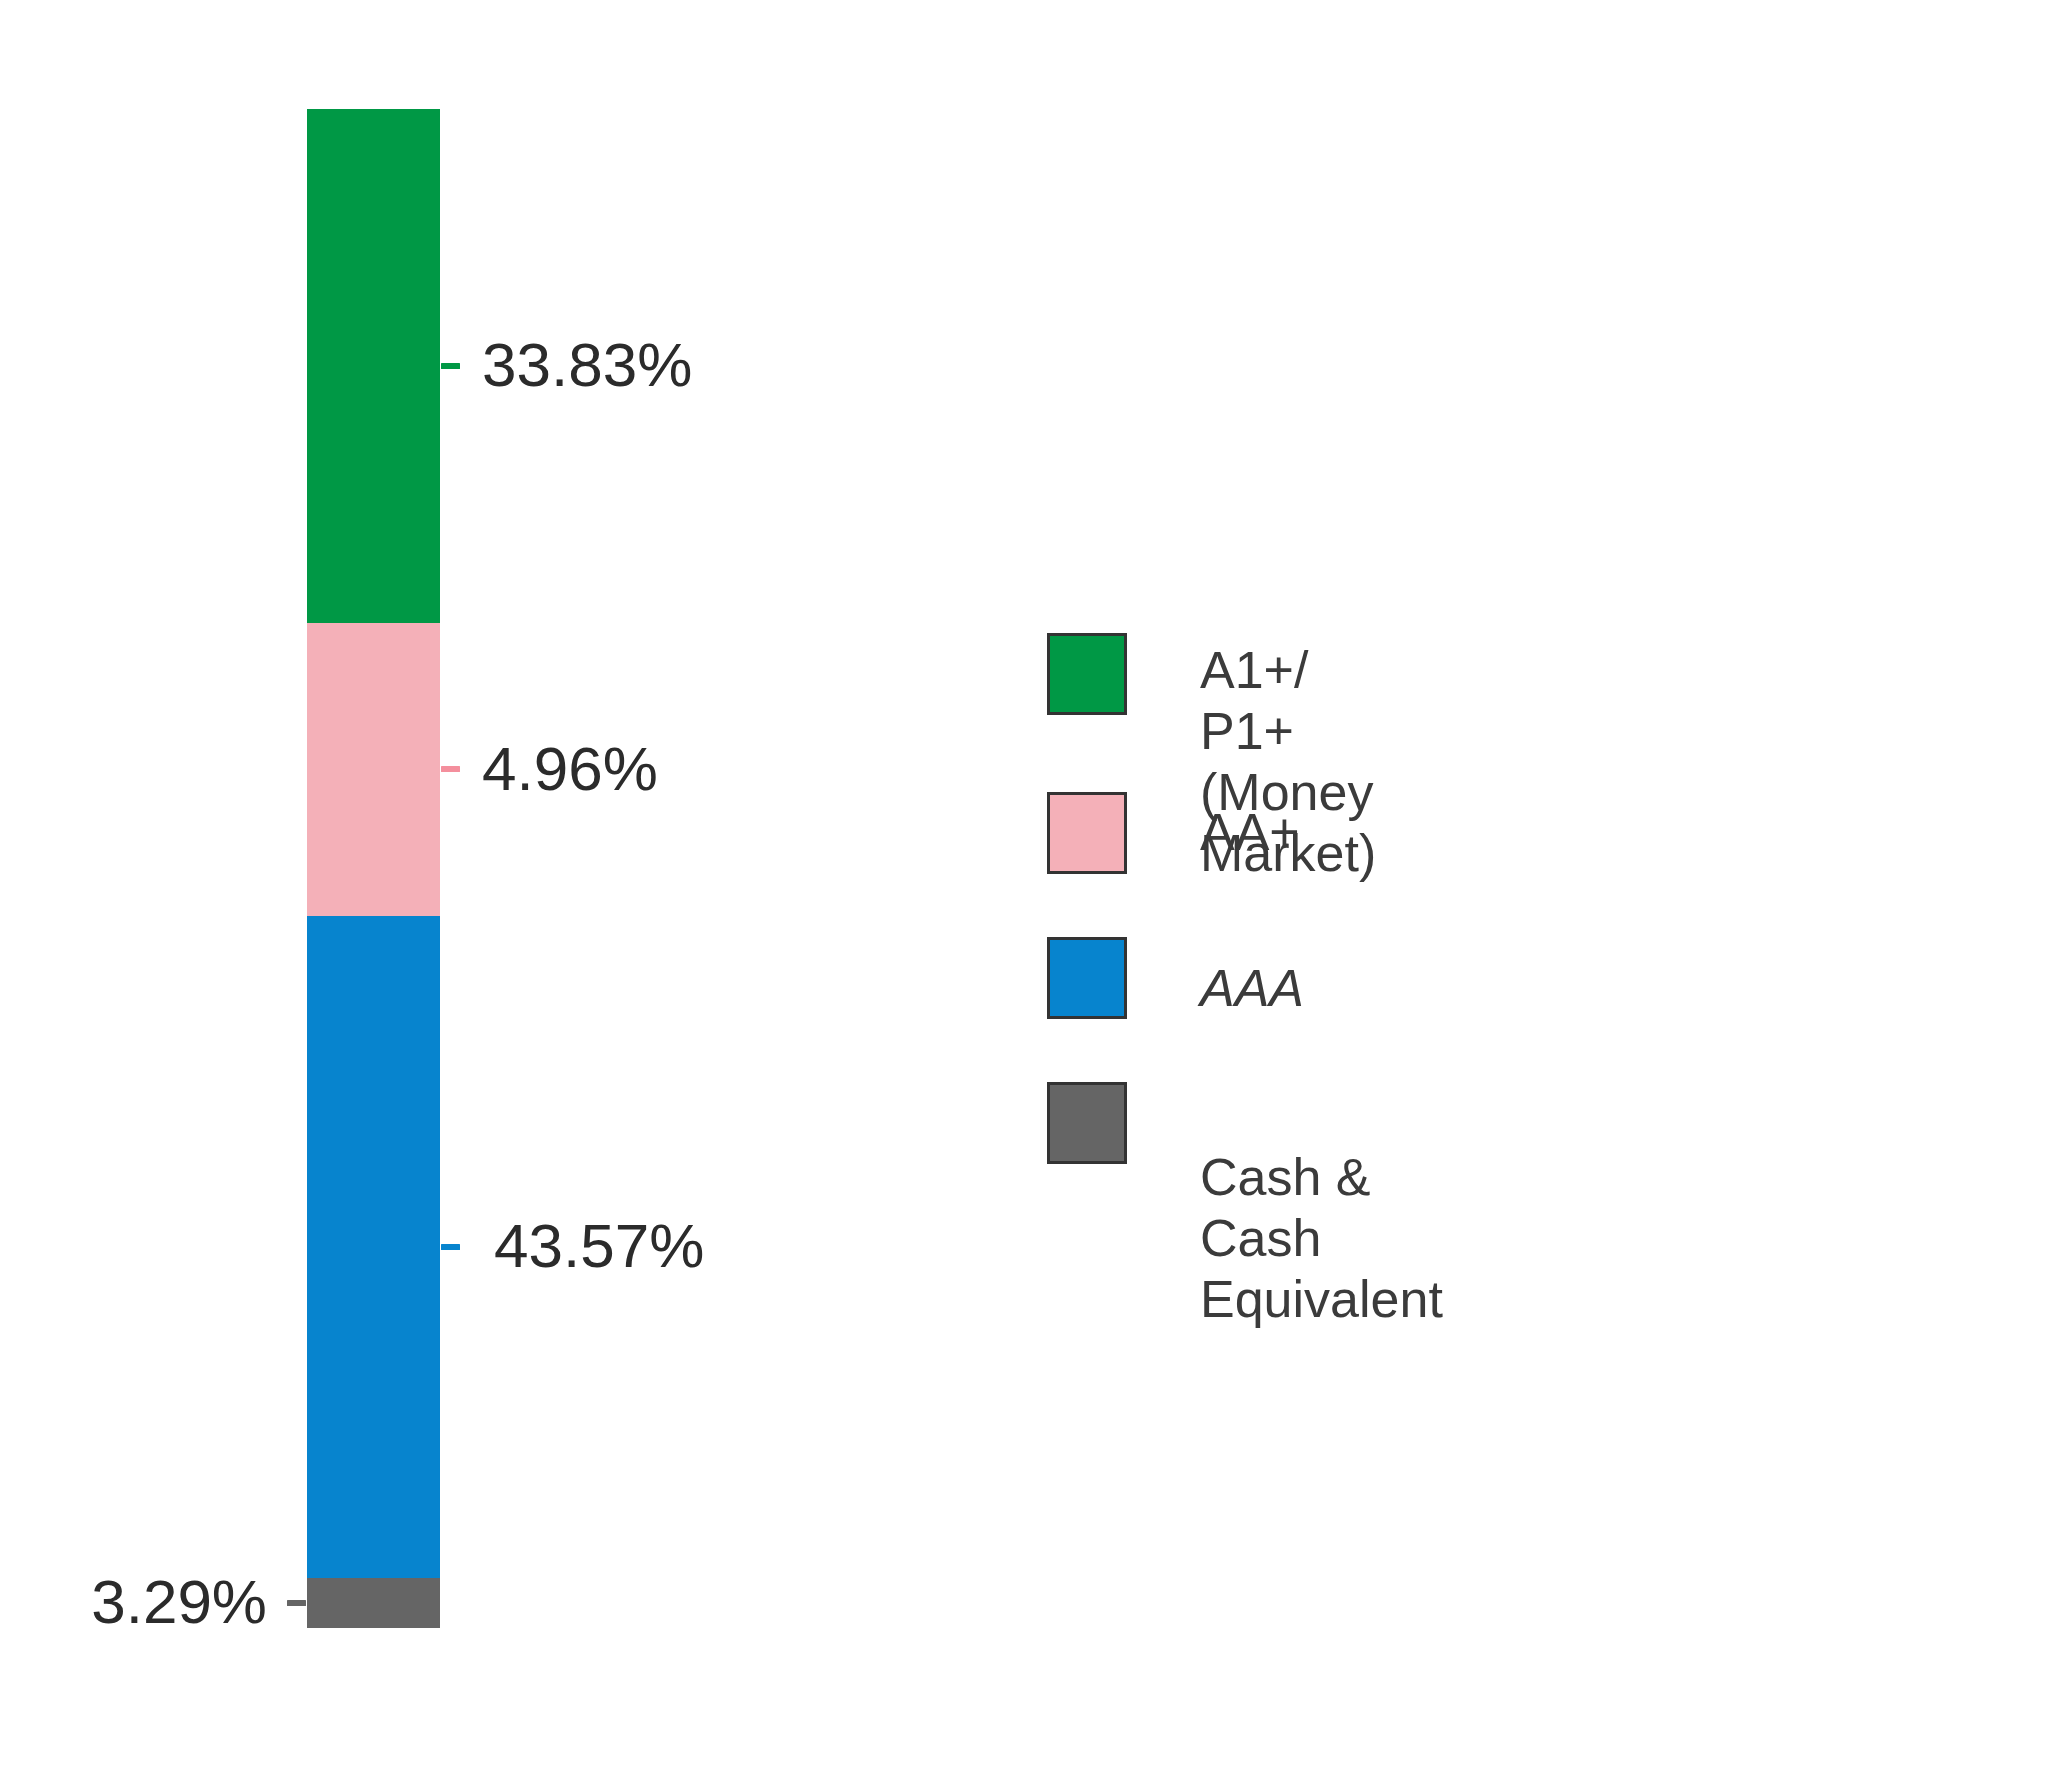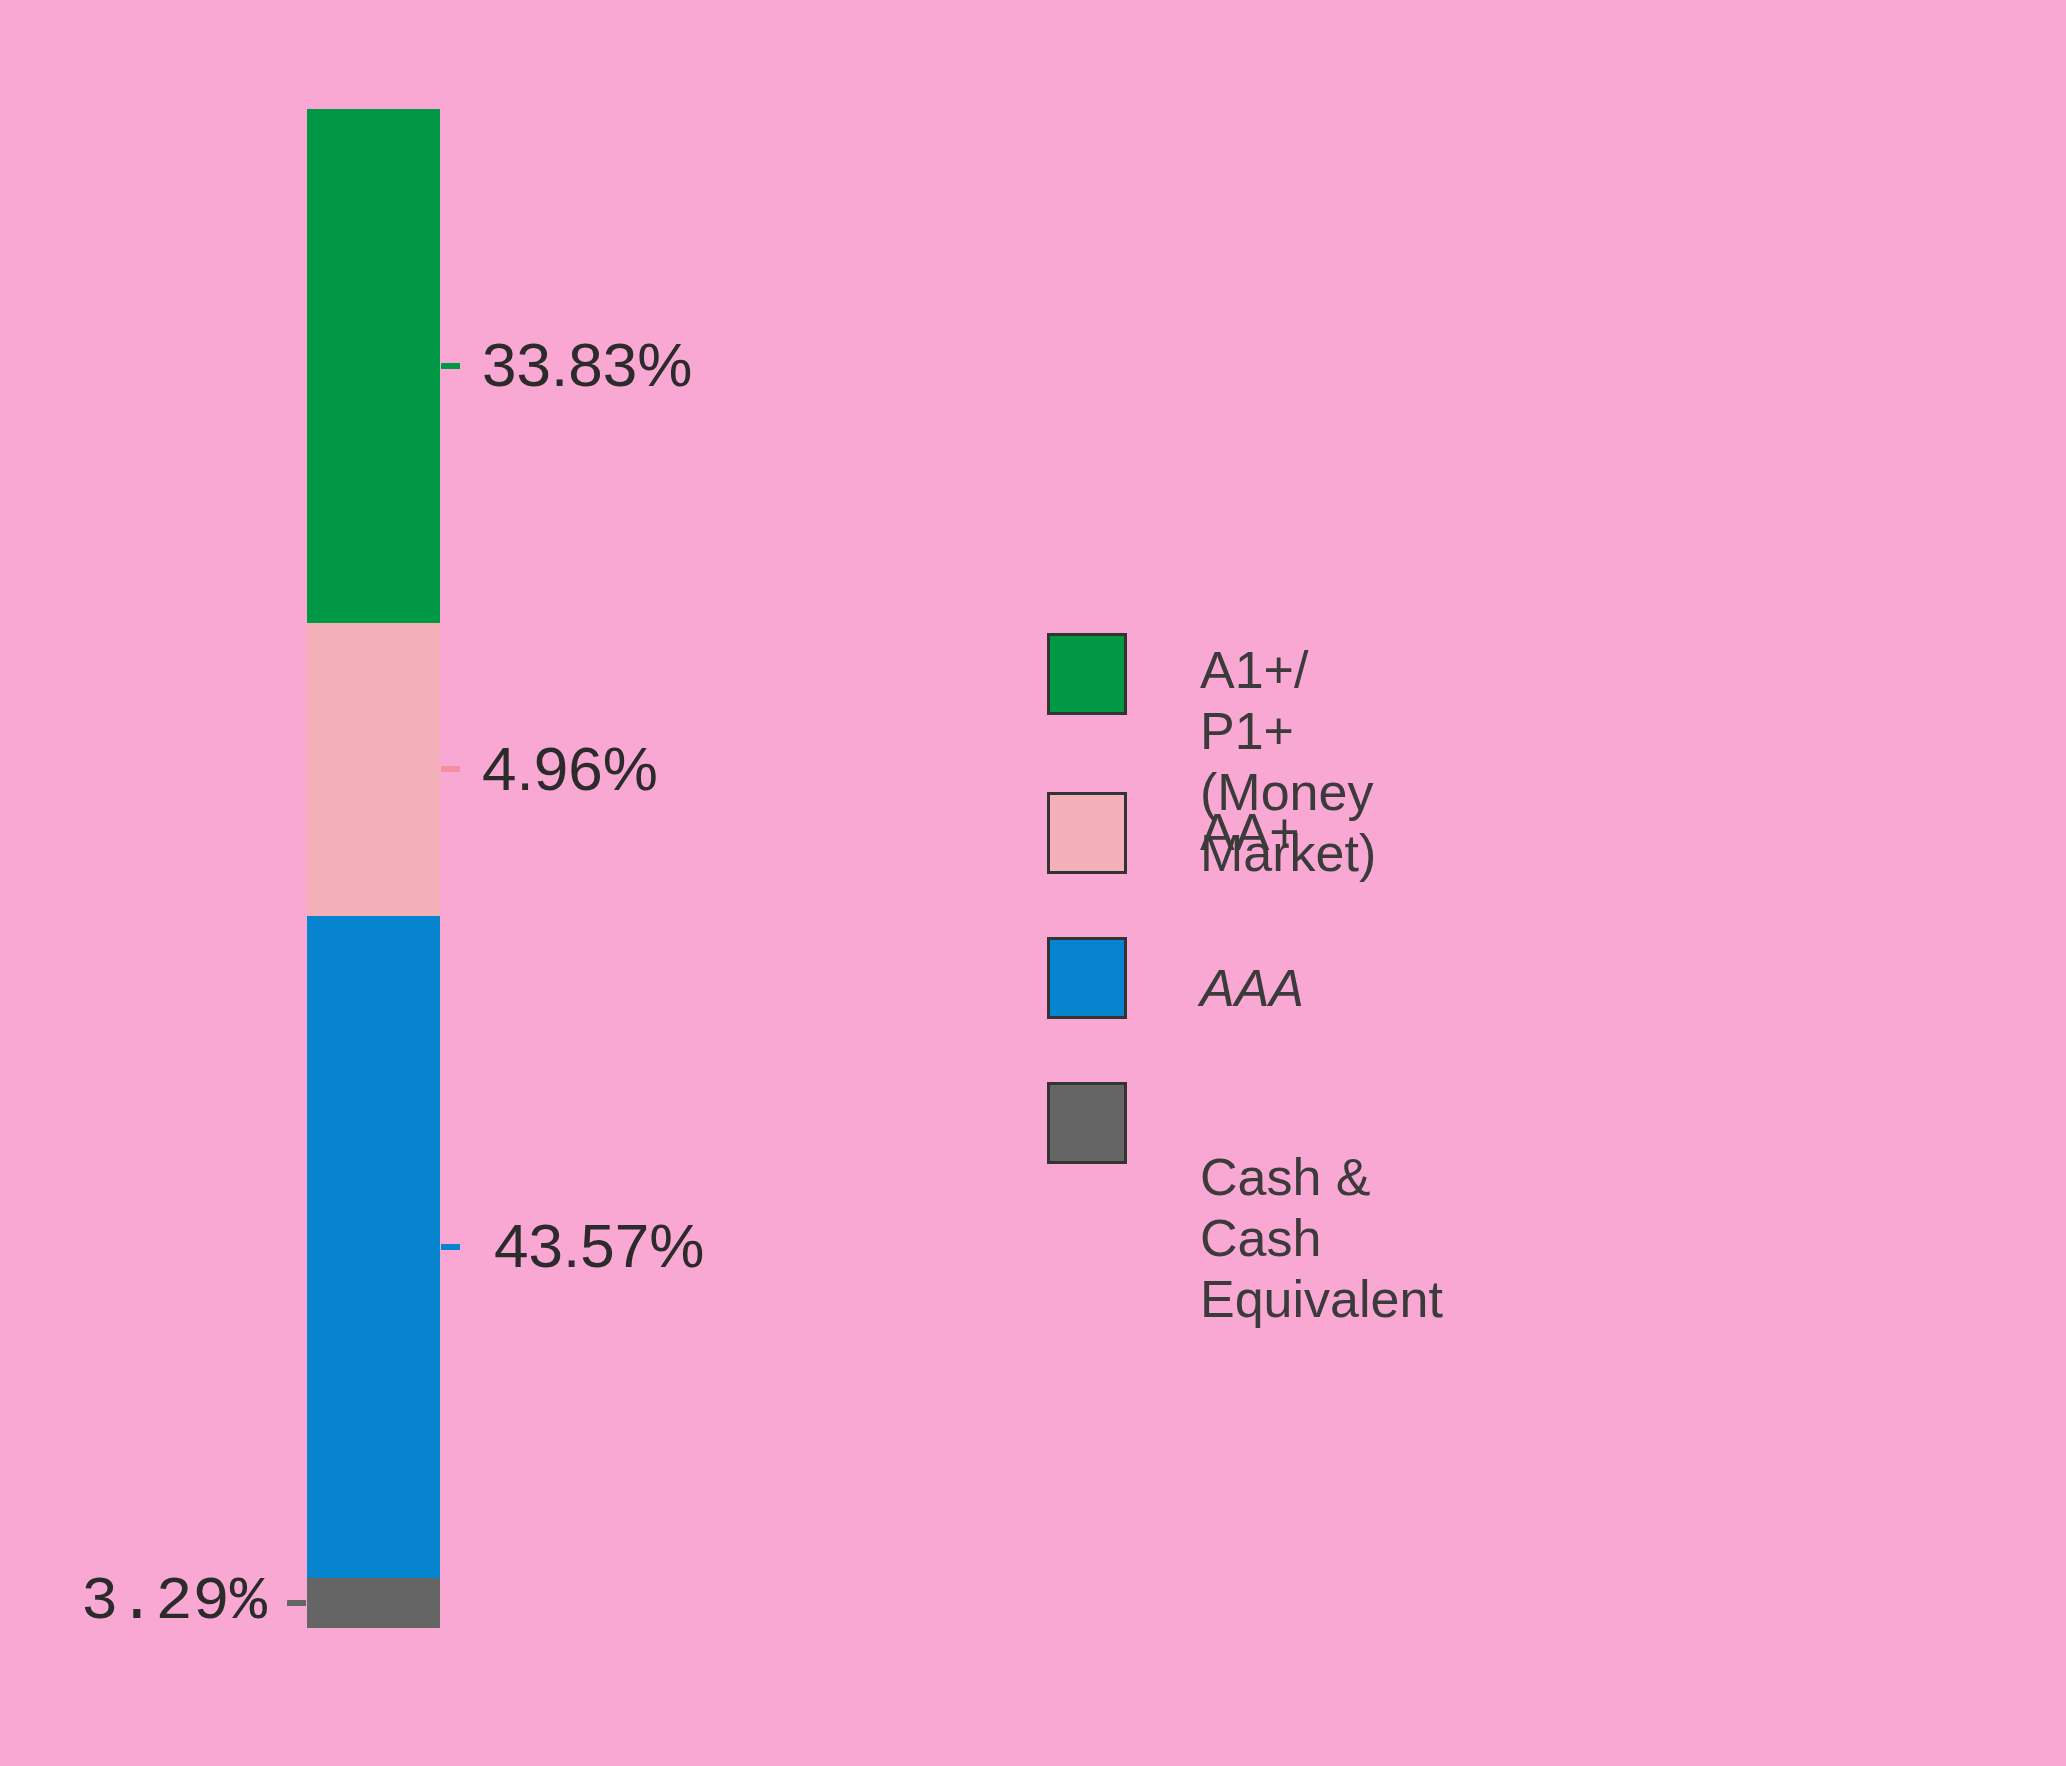--- a/index.html
+++ b/index.html
@@ -11,21 +11,21 @@
     width: 2066px;
     height: 1766px;
     position: relative;
     overflow: hidden;
     font-family: "Liberation Sans", sans-serif;
   }
 
   #chart-root {
     position: absolute;
     inset: 0;
-    background: #f9a8d4;
+    background: #ffffff;
   }
 
   
   #bar-column {
     position: absolute;
     left: 307px;
     top: 109px;
     width: 133px;
     height: 1519px;
   }
@@ -46,21 +46,20 @@
   .value-label {
     position: absolute;
     color: #2b2b2b;
     font-size: 62px;
     line-height: 1;
     letter-spacing: 0px;
     white-space: nowrap;
   }
   .value-label.left-side {
     text-align: right;
-    font-family: Liberation Mono, monospace;
   }
 
   
   #legend {
     position: absolute;
     left: 1047px;
     top: 633px;
     width: 764px;
   }
   .legend-row {

